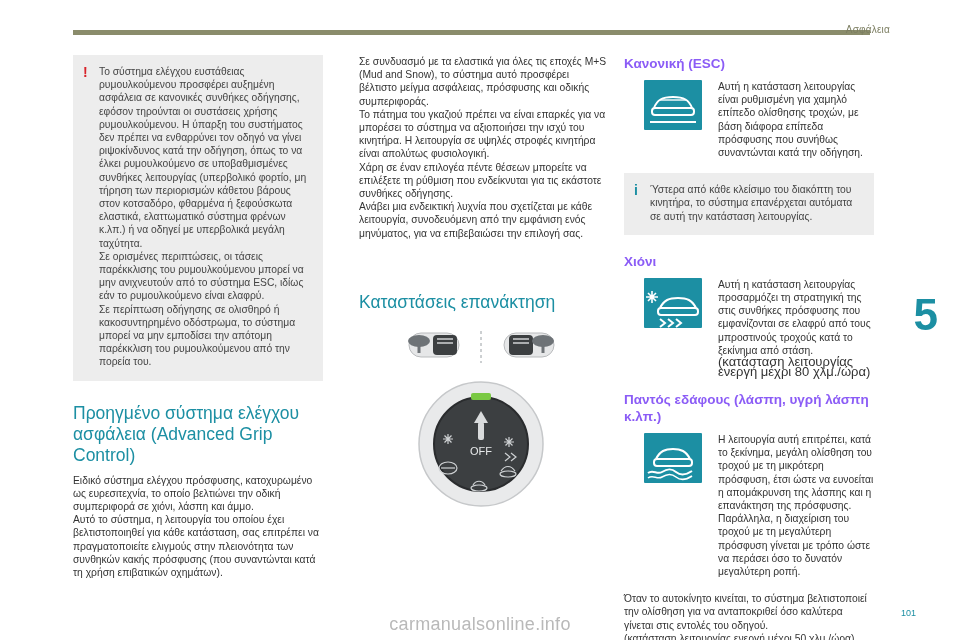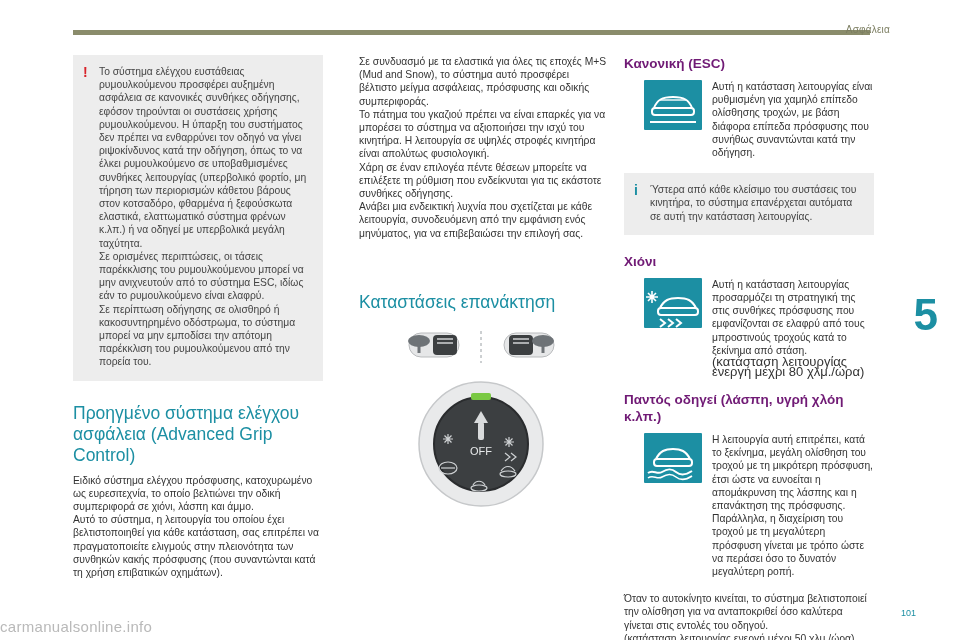--- a/index.html
+++ b/index.html
@@ -25,55 +25,55 @@
   #section-number {
     position:absolute; right:22px; top:290px;
     font-size:44px; color:#1c8fa3; font-weight:bold;
   }
   #page-number {
     position:absolute; right:44px; bottom:22px;
     font-size:9px; color:#1c8fa3;margin-left:47px;
   }
   #watermark {
     position:absolute; left:0; right:0; bottom:5px;
-    font-size:15px; color:#b9b9b9; letter-spacing:.3px;
+    text-align:center; font-size:18px; color:#b9b9b9; letter-spacing:.3px;
   }
 
   
   .col { position:absolute; top:55px; }
   #col1 { left:73px;  width:250px; }
   #col2 { left:335px; width:250px;margin-left:24px; }
   #col3 { left:624px; width:250px; }
 
   
   .body-text {
     font-size:10.3px; line-height:13.2px; color:#333; text-align:left;
   }
   h2.teal {
     font-size:17.5px; color:#1c8fa3; font-weight:normal;
     margin:0 0 8px 0; line-height:21px;
   }
   h3.teal {
-    font-size:13.5px; color:#701a75; font-weight:bold;
+    font-size:13.5px; color:#8b5cf6; font-weight:bold;
     margin:0 0 8px 0; line-height:17px;
   }
 
   
   .notice {
     background:#ededed; padding:10px 12px 12px 26px; position:relative;
   }
   .notice .mark {
     position:absolute; left:10px; top:9px; font-size:14px; font-weight:bold;
   }
   .notice.warn .mark { color:#d8232a; }
   .notice.info .mark { color:#1c8fa3; }
   .notice .body-text { color:#444; }
 
   
-  .icon-row { display:flex; gap:10px; align-items:flex-start; margin-bottom:14px;padding-left:20px; }
+  .icon-row { display:flex; gap:16px; align-items:flex-start; margin-bottom:14px;padding-left:20px; }
   .icon-tile {
     width:58px; height:50px; background:#1c8fa3; flex:0 0 58px;
     position:relative; border-radius:1px;
   }
   .icon-tile svg { position:absolute; left:0; top:0; }
   .icon-row .body-text { flex:1; }
 
   
   #knob-figure { position:relative; height:210px; margin:14px 0 6px 0; }
   .small { font-size:13px; line-height:10px; }
@@ -178,21 +178,21 @@
         <rect x="8" y="28" width="42" height="7" rx="3" fill="none" stroke="#fff" stroke-width="2"></rect>
         <path d="M6 42 h46" stroke="#fff" stroke-width="2"></path>
         <path d="M16 20 h26" stroke="#fff" stroke-width="1.4"></path>
       </svg>
     </div>
     <div class="body-text">Αυτή η κατάσταση λειτουργίας είναι ρυθμισμένη για χαμηλό επίπεδο ολίσθησης τροχών, με βάση διάφορα επίπεδα πρόσφυσης που συνήθως συναντώνται κατά την οδήγηση.</div>
   </div>
 
   <div class="notice info" style="margin:6px 0 18px 0">
     <span class="mark">i</span>
-    <div class="body-text">Ύστερα από κάθε κλείσιμο του συστάσεις του κινητήρα, το σύστημα επανέρχεται αυτόματα σε αυτή την κατάσταση λειτουργίας.</div>
+    <div class="body-text">Ύστερα από κάθε κλείσιμο του διακόπτη του κινητήρα, το σύστημα επανέρχεται αυτόματα σε αυτή την κατάσταση λειτουργίας.</div>
   </div>
 
   <h3 class="teal">Χιόνι</h3>
   <div class="icon-row">
     <div class="icon-tile">
       <svg width="58" height="50" viewBox="0 0 58 50">
         <g stroke="#fff" stroke-width="1.6" fill="none">
           <path d="M8 13 v12 M2 19 h12 M4 15 l8 8 M12 15 l-8 8"></path>
         </g>
         <path d="M16 30 c4-8 9-10 18-10 s14 2 18 10" fill="none" stroke="#fff" stroke-width="2"></path>
@@ -201,21 +201,21 @@
           <path d="M16 41 l5 4 -5 4 M24 41 l5 4 -5 4 M32 41 l5 4 -5 4"></path>
         </g>
       </svg>
     </div>
     <div style="flex:1">
       <div class="body-text">Αυτή η κατάσταση λειτουργίας προσαρμόζει τη στρατηγική της στις συνθήκες πρόσφυσης που εμφανίζονται σε ελαφρύ από τους μπροστινούς τροχούς κατά το ξεκίνημα από στάση.</div>
       <div class="body-text small">(κατάσταση λειτουργίας ενεργή μέχρι 80 χλμ./ώρα)</div>
     </div>
   </div>
 
-  <h3 class="teal" style="margin-top:12px">Παντός οδηγεί (λάσπη, υγρή χλόη κ.λπ.)</h3>
+  <h3 class="teal" style="margin-top:12px">Παντός εδάφους (λάσπη, υγρή λάσπη κ.λπ.)</h3>
   <div class="icon-row">
     <div class="icon-tile">
       <svg width="58" height="50" viewBox="0 0 58 50">
         <path d="M12 26 c4-8 9-10 17-10 s13 2 17 10" fill="none" stroke="#fff" stroke-width="2"></path>
         <rect x="10" y="26" width="38" height="7" rx="3" fill="none" stroke="#fff" stroke-width="2"></rect>
         <path d="M4 40 c5-4 9 2 14-1 s9-4 14 0 s10 3 16-1" fill="none" stroke="#fff" stroke-width="2"></path>
         <path d="M4 45 c5-4 9 2 14-1 s9-4 14 0 s10 3 16-1" fill="none" stroke="#fff" stroke-width="1.6"></path>
       </svg>
     </div>
     <div class="body-text">Η λειτουργία αυτή επιτρέπει, κατά το ξεκίνημα, μεγάλη ολίσθηση του τροχού με τη μικρότερη πρόσφυση, έτσι ώστε να ευνοείται η απομάκρυνση της λάσπης και η επανάκτηση της πρόσφυσης. Παράλληλα, η διαχείριση του τροχού με τη μεγαλύτερη πρόσφυση γίνεται με τρόπο ώστε να περάσει όσο το δυνατόν μεγαλύτερη ροπή.</div>

